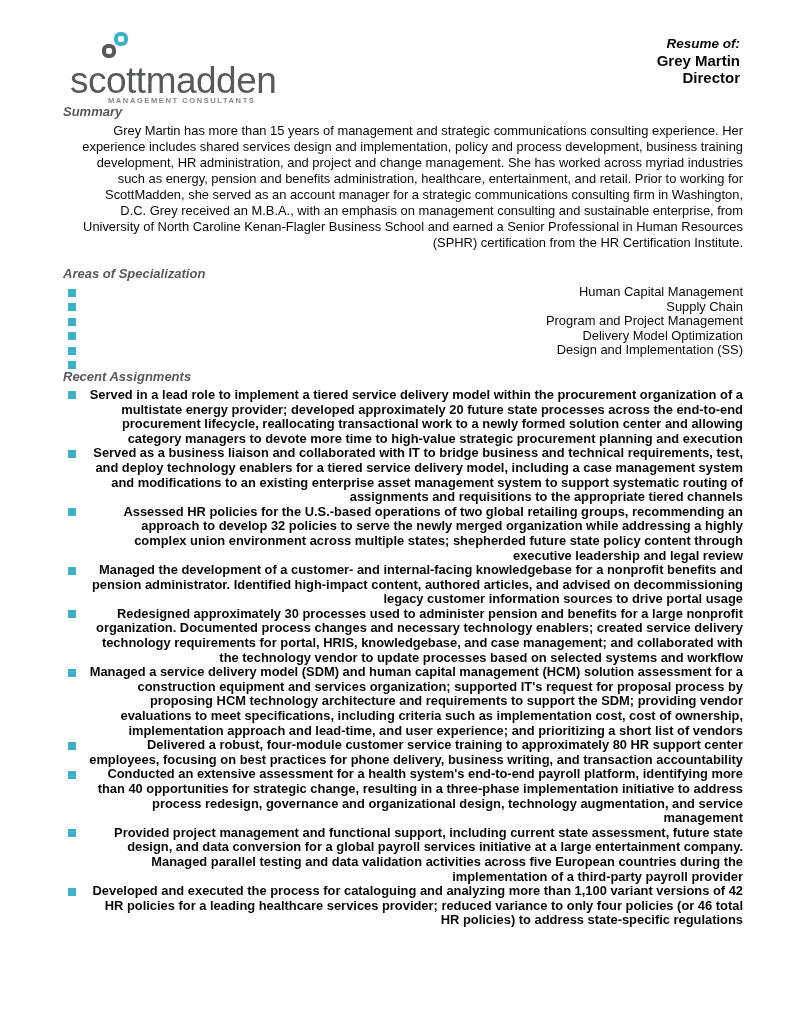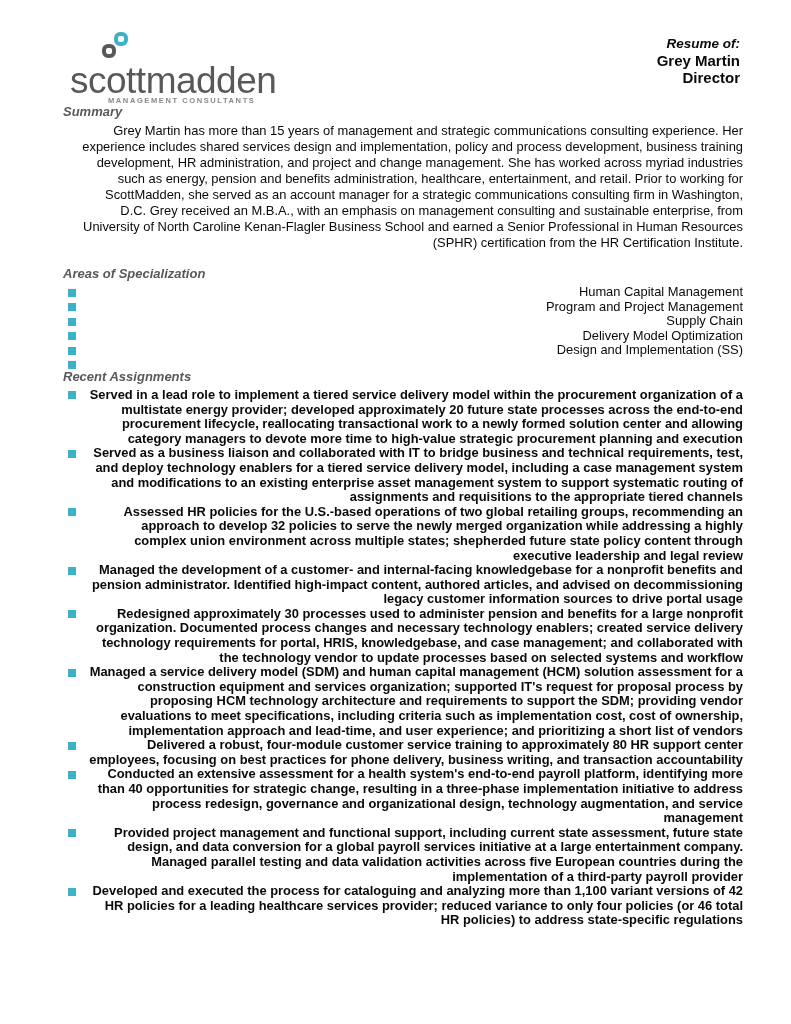--- a/index.html
+++ b/index.html
@@ -89,26 +89,26 @@
     <h2>Areas of Specialization</h2>
     <ul class="spec-list">
 
         <li>
           <span class="bullet"></span>
           <span class="li-text">Human Capital Management</span>
         </li>
 
         <li>
           <span class="bullet"></span>
-          <span class="li-text">Program and Project Management</span>
+          <span class="li-text">Supply Chain</span>
         </li>
 
         <li>
           <span class="bullet"></span>
-          <span class="li-text">Supply Chain</span>
+          <span class="li-text">Program and Project Management</span>
         </li>
 
         <li>
           <span class="bullet"></span>
           <span class="li-text">Delivery Model Optimization</span>
         </li>
 
         <li>
           <span class="bullet"></span>
           <span class="li-text">Design and Implementation (SS)</span>

